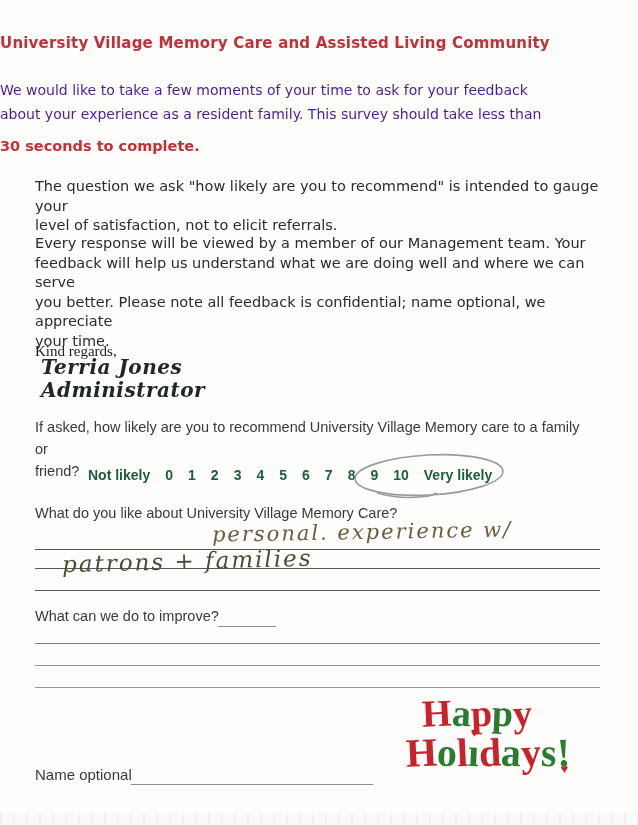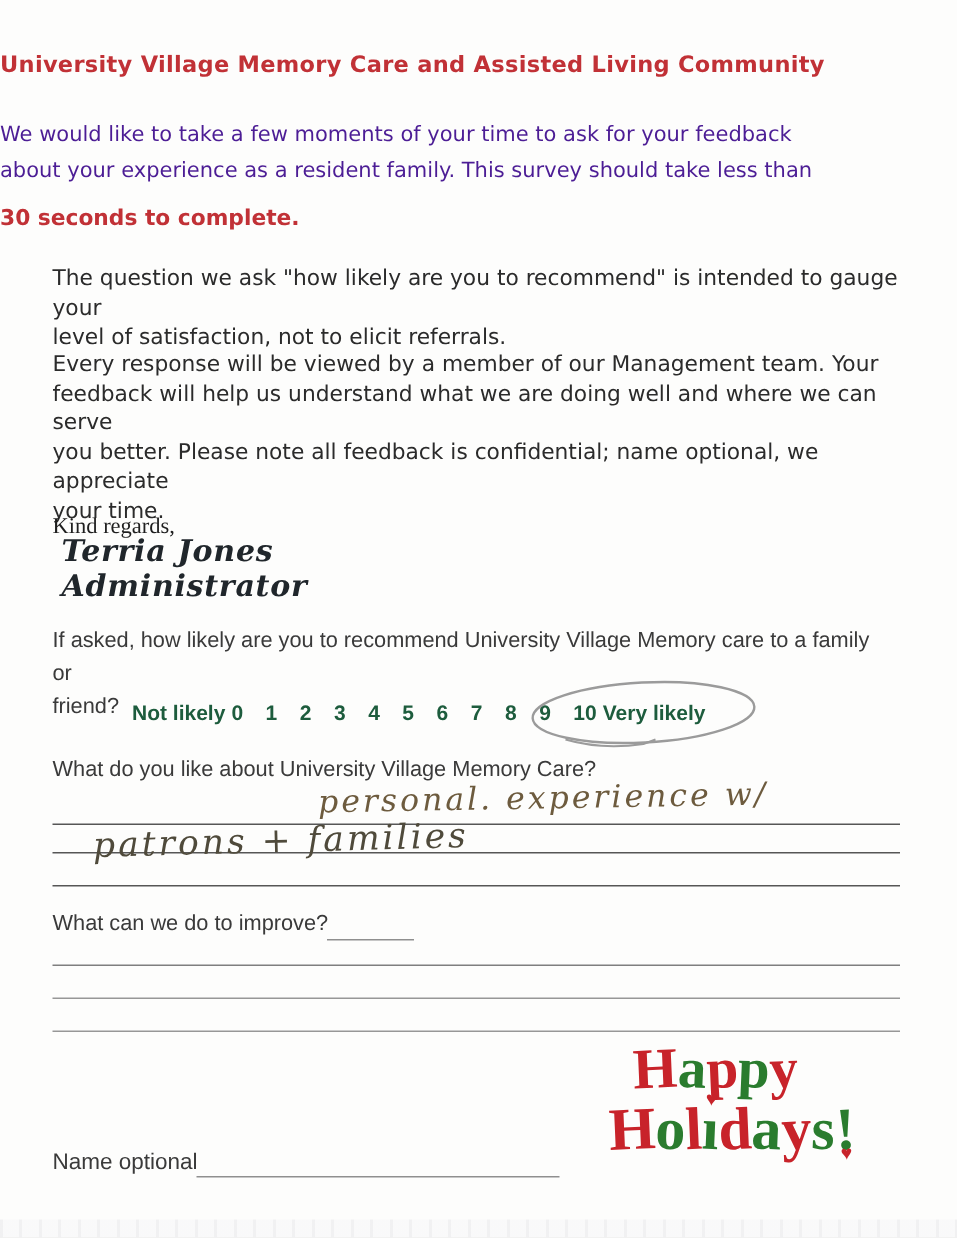--- a/index.html
+++ b/index.html
@@ -31,21 +31,21 @@
           font-size:20px;color:#20262b;letter-spacing:.5px;margin-left:20px;}
   .sig-name{top:355px;}
   .sig-title{top:378px;text-align:right;}
 
   .question{left:35px;color:#3a3a3a;}
   .q-recommend{top:416px;width:560px;font-size:14.5px;line-height:22px;}
   .q-like{top:505px;font-size:14.5px;}
   .q-improve{top:608px;font-size:14.5px;}
 
   
-  .scale-row{left:88px;top:467px;display:flex;align-items:baseline;gap:4px;
+  .scale-row{left:88px;top:467px;display:flex;align-items:baseline;gap:15px;
              font-weight:bold;font-size:14px;}
   .scale-row span{display:inline-block;}
 
   .pencil-circle{left:349px;top:449px;width:160px;height:54px;pointer-events:none;}
 
   
   .rule{height:0;border-top:1.6px solid #565656;}
   .rule-light{height:0;border-top:1.4px solid #979797;}
 
   .hand{font-family:"DejaVu Serif",serif;font-style:italic;letter-spacing:2px;}

